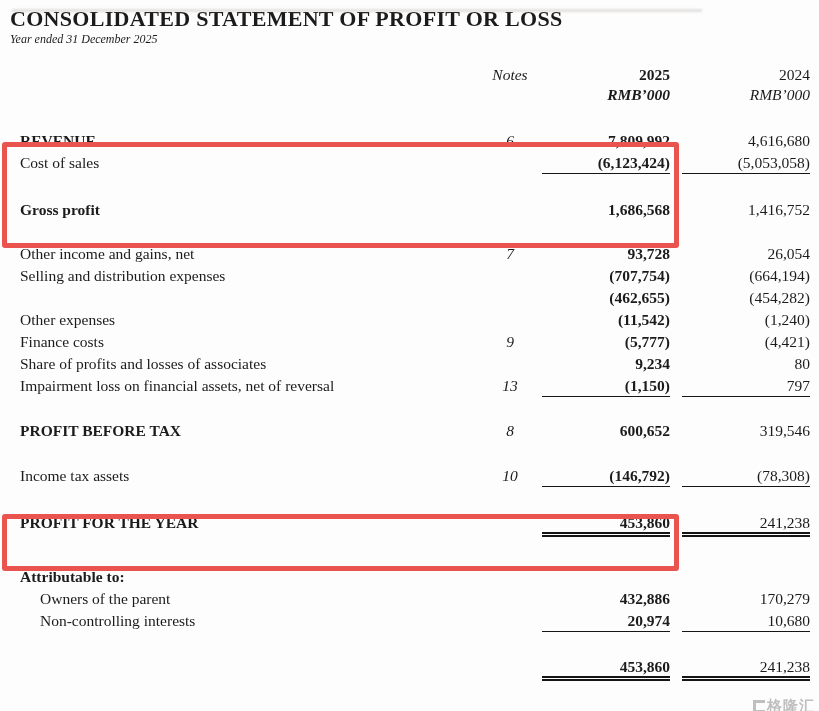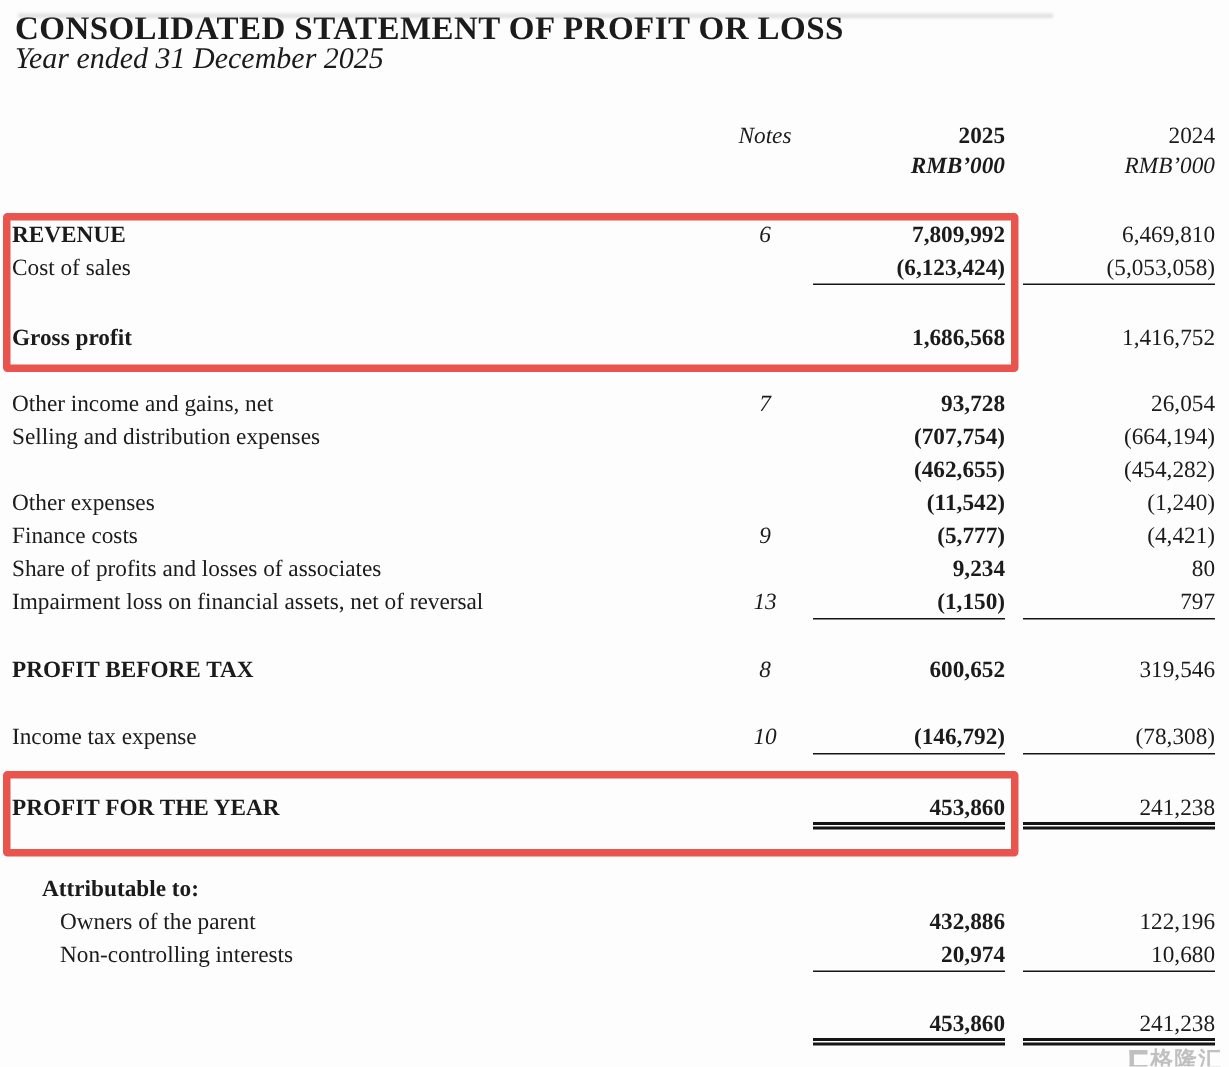--- a/index.html
+++ b/index.html
@@ -18,44 +18,44 @@
     background:rgba(165,160,155,.30); filter:blur(1px);
   }
 
   .title {
     margin:8px 0 0 10px;
     font-size:22px; font-weight:bold; letter-spacing:.3px;
     line-height:21px;
   }
   .subtitle {
     margin-left:10px;
-    font-size:20px; font-style:italic; line-height:20px;
+    font-size:12px; font-style:italic; line-height:20px;
   }
 
   
   .row { position:relative; height:22px; }
   .hrow { position:relative; height:20px; }
   .row span, .hrow span { position:absolute; top:0; height:22px; line-height:22px; font-size:15.5px; white-space:nowrap; }
   .hrow span { height:20px; line-height:20px; }
 
-  .c-label { left:8px; }
+  .c-label { left:20px; }
   .ind .c-label { left:40px; }
   .c-note  { left:470px; width:80px; text-align:center; font-style:italic; }
   .c-v25   { left:542px; width:128px; text-align:right; font-weight:bold; }
   .c-v24   { left:682px; width:128px; text-align:right; }
 
   .b .c-label { font-weight:bold; }
 
   .h-it { font-style:italic; }
   .h-b  { font-weight:bold; }
   .h-bi { font-weight:bold; font-style:italic; }
 
   
   .g22 { margin-top:22px;padding-left:12px; } .g23 { margin-top:23px; } .g24 { margin-top:24px; }
-  .g25 { margin-top:25px; } .g28 { margin-top:32px; } .g32 { margin-top:32px;margin-left:20px; }
+  .g25 { margin-top:25px; } .g28 { margin-top:16px; } .g32 { margin-top:32px; }
 
   
   .rule-s .c-v25, .rule-s .c-v24 { border-bottom:1.5px solid #151515; }
   
   .rule-d .c-v25, .rule-d .c-v24 { border-bottom:2.5px solid #151515; }
   .rule-d .c-v25::after, .rule-d .c-v24::after {
     content:""; position:absolute; left:0; right:0; bottom:-5px;
     border-top:2px solid #151515;
   }
 
@@ -99,21 +99,21 @@
   </div>
   <div class="hrow">
     <span class="c-v25 h-bi">RMB’000</span>
     <span class="c-v24 h-it">RMB’000</span>
   </div>
 
   <div class="row b g25">
     <span class="c-label">REVENUE</span>
     <span class="c-note">6</span>
     <span class="c-v25">7,809,992</span>
-    <span class="c-v24">6,469,810</span>
+    <span class="c-v24">4,616,680</span>
   </div>
   <div class="row rule-s">
     <span class="c-label">Cost of sales</span>
     <span class="c-note"></span>
     <span class="c-v25">(6,123,424)</span>
     <span class="c-v24">(5,053,058)</span>
   </div>
   <div class="row b g25">
     <span class="c-label">Gross profit</span>
     <span class="c-note"></span>
@@ -163,39 +163,39 @@
     <span class="c-v24">797</span>
   </div>
 
   <div class="row b g23">
     <span class="c-label">PROFIT BEFORE TAX</span>
     <span class="c-note">8</span>
     <span class="c-v25">600,652</span>
     <span class="c-v24">319,546</span>
   </div>
   <div class="row rule-s g23">
-    <span class="c-label">Income tax expense</span>
+    <span class="c-label">Income tax assets</span>
     <span class="c-note">10</span>
     <span class="c-v25">(146,792)</span>
     <span class="c-v24">(78,308)</span>
   </div>
   <div class="row b rule-d g25">
     <span class="c-label">PROFIT FOR THE YEAR</span>
     <span class="c-note"></span>
     <span class="c-v25">453,860</span>
     <span class="c-v24">241,238</span>
   </div>
 
   <div class="row b g32">
     <span class="c-label">Attributable to:</span>
   </div>
   <div class="row ind">
     <span class="c-label">Owners of the parent</span>
     <span class="c-v25">432,886</span>
-    <span class="c-v24">122,196</span>
+    <span class="c-v24">170,279</span>
   </div>
   <div class="row ind rule-s">
     <span class="c-label">Non-controlling interests</span>
     <span class="c-v25">20,974</span>
     <span class="c-v24">10,680</span>
   </div>
   <div class="row rule-d g24">
     <span class="c-v25">453,860</span>
     <span class="c-v24">241,238</span>
   </div>

